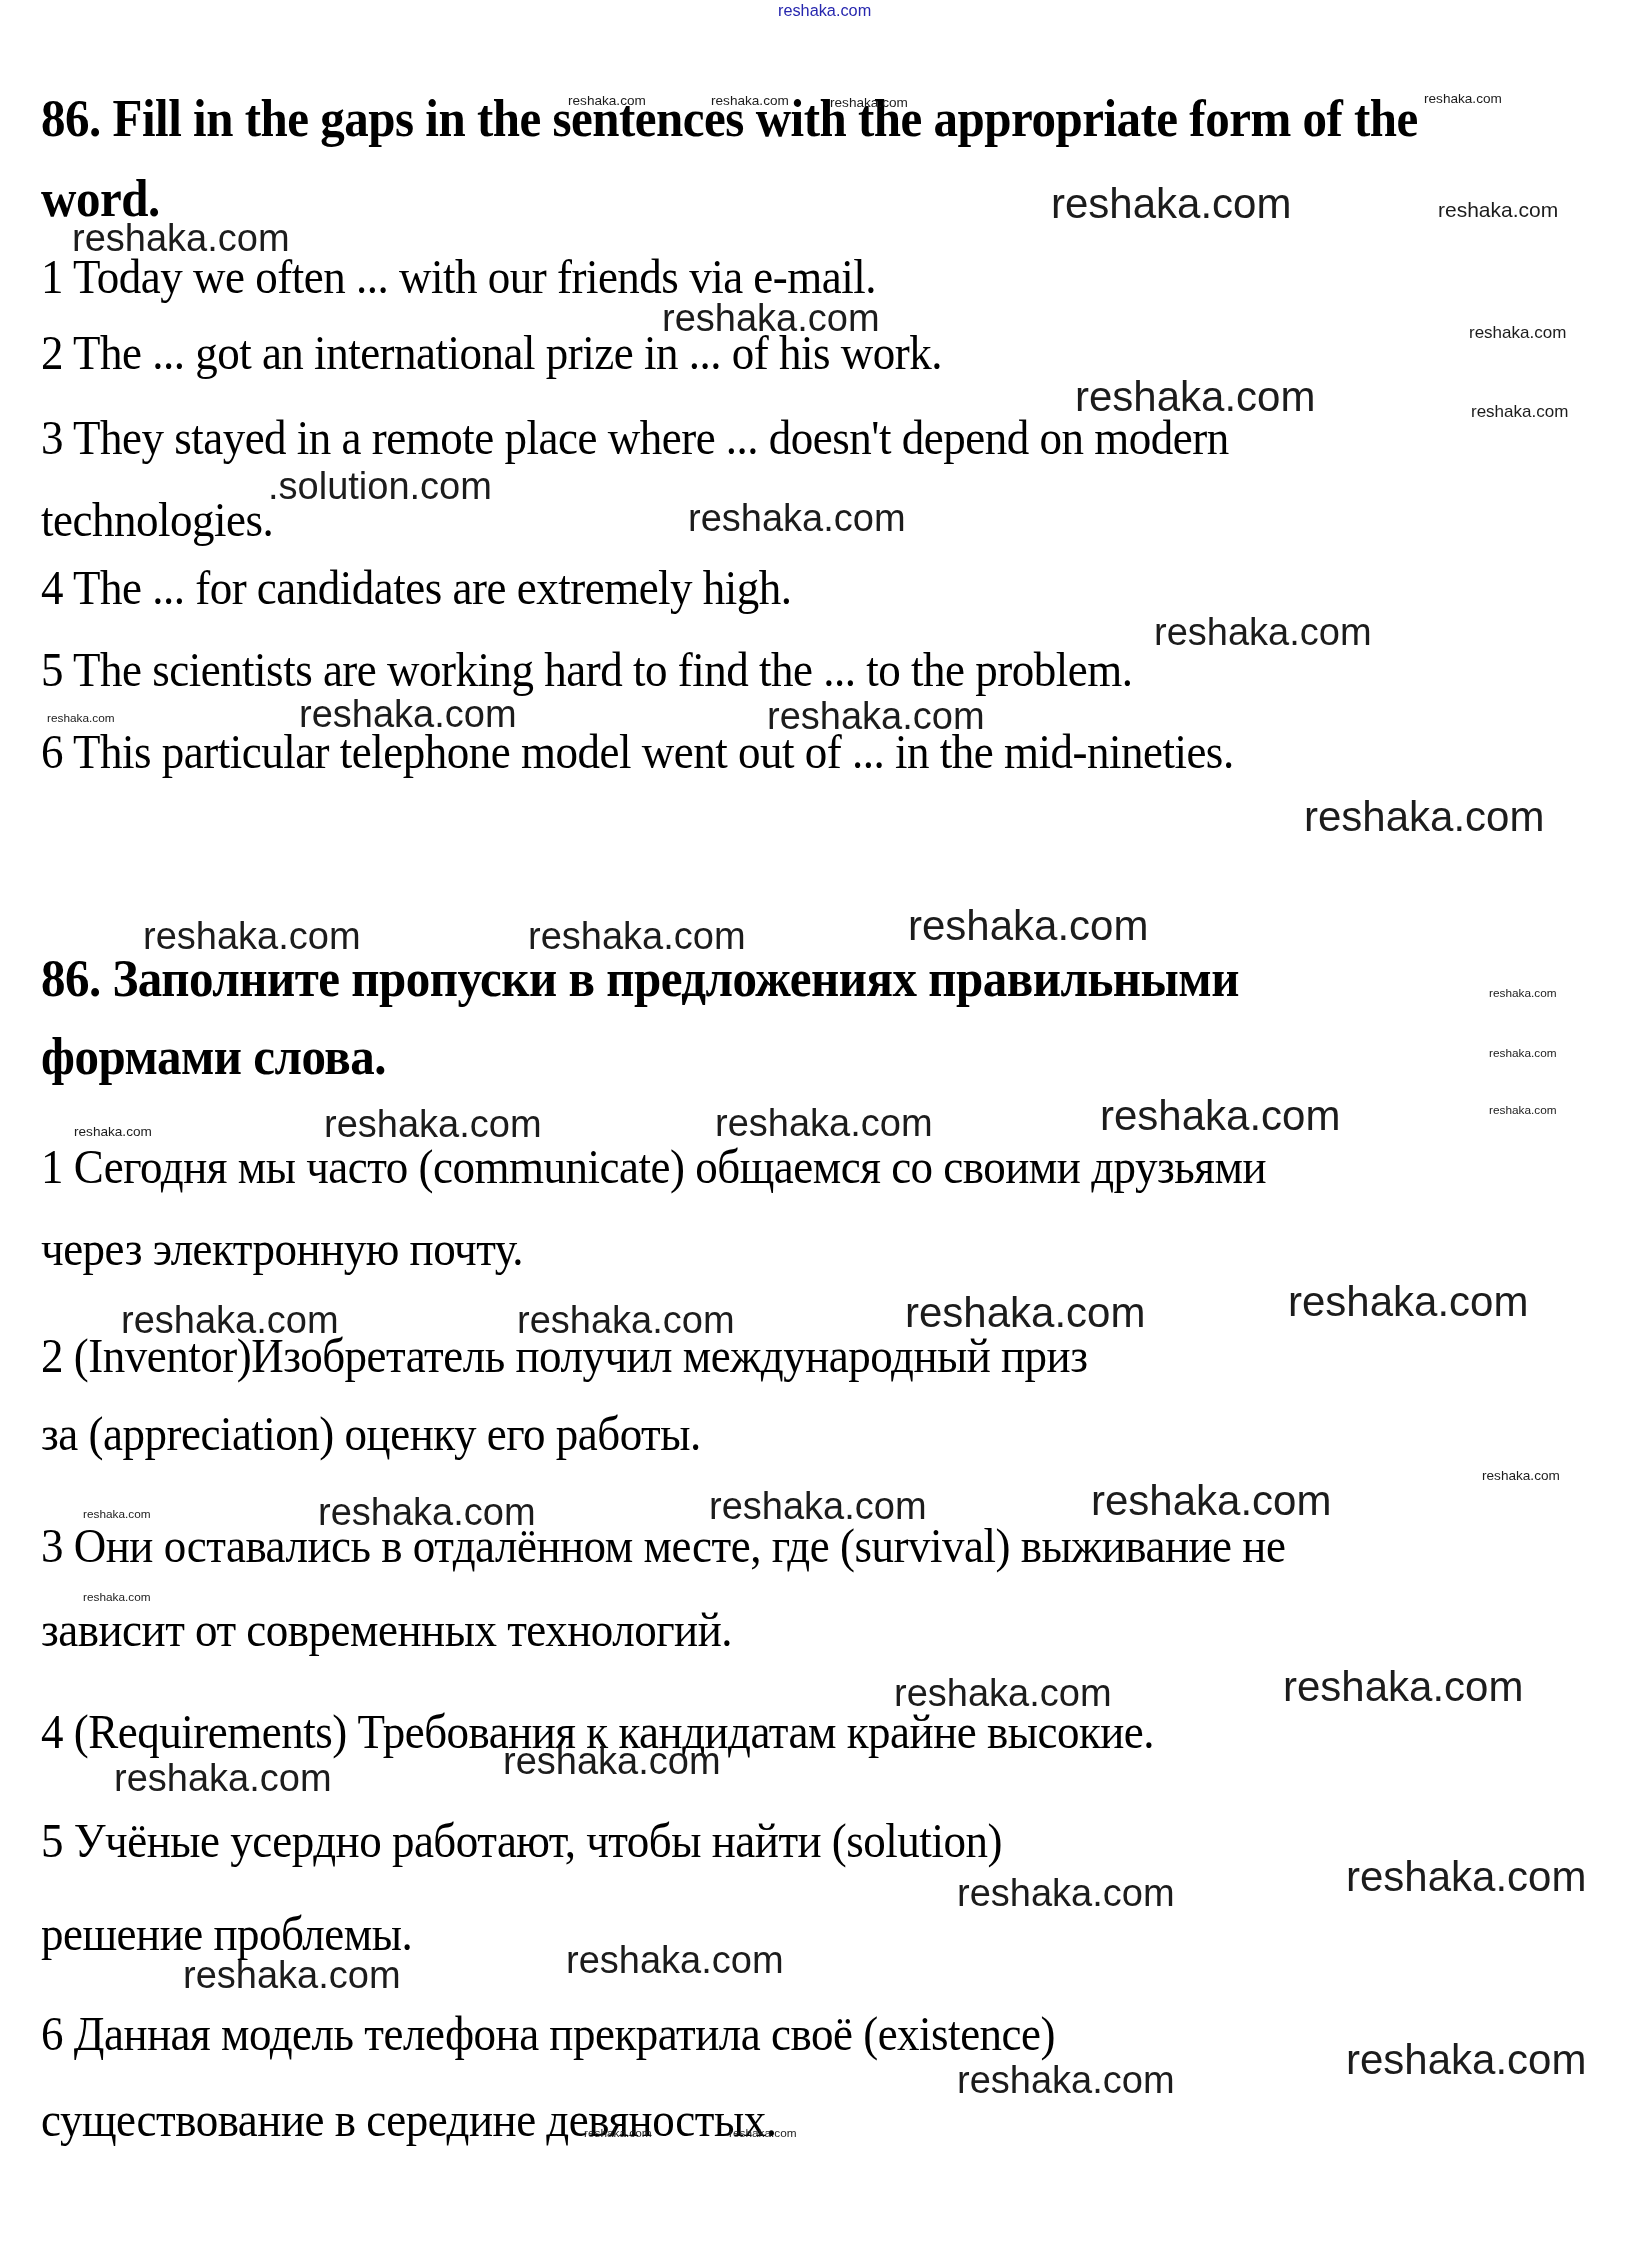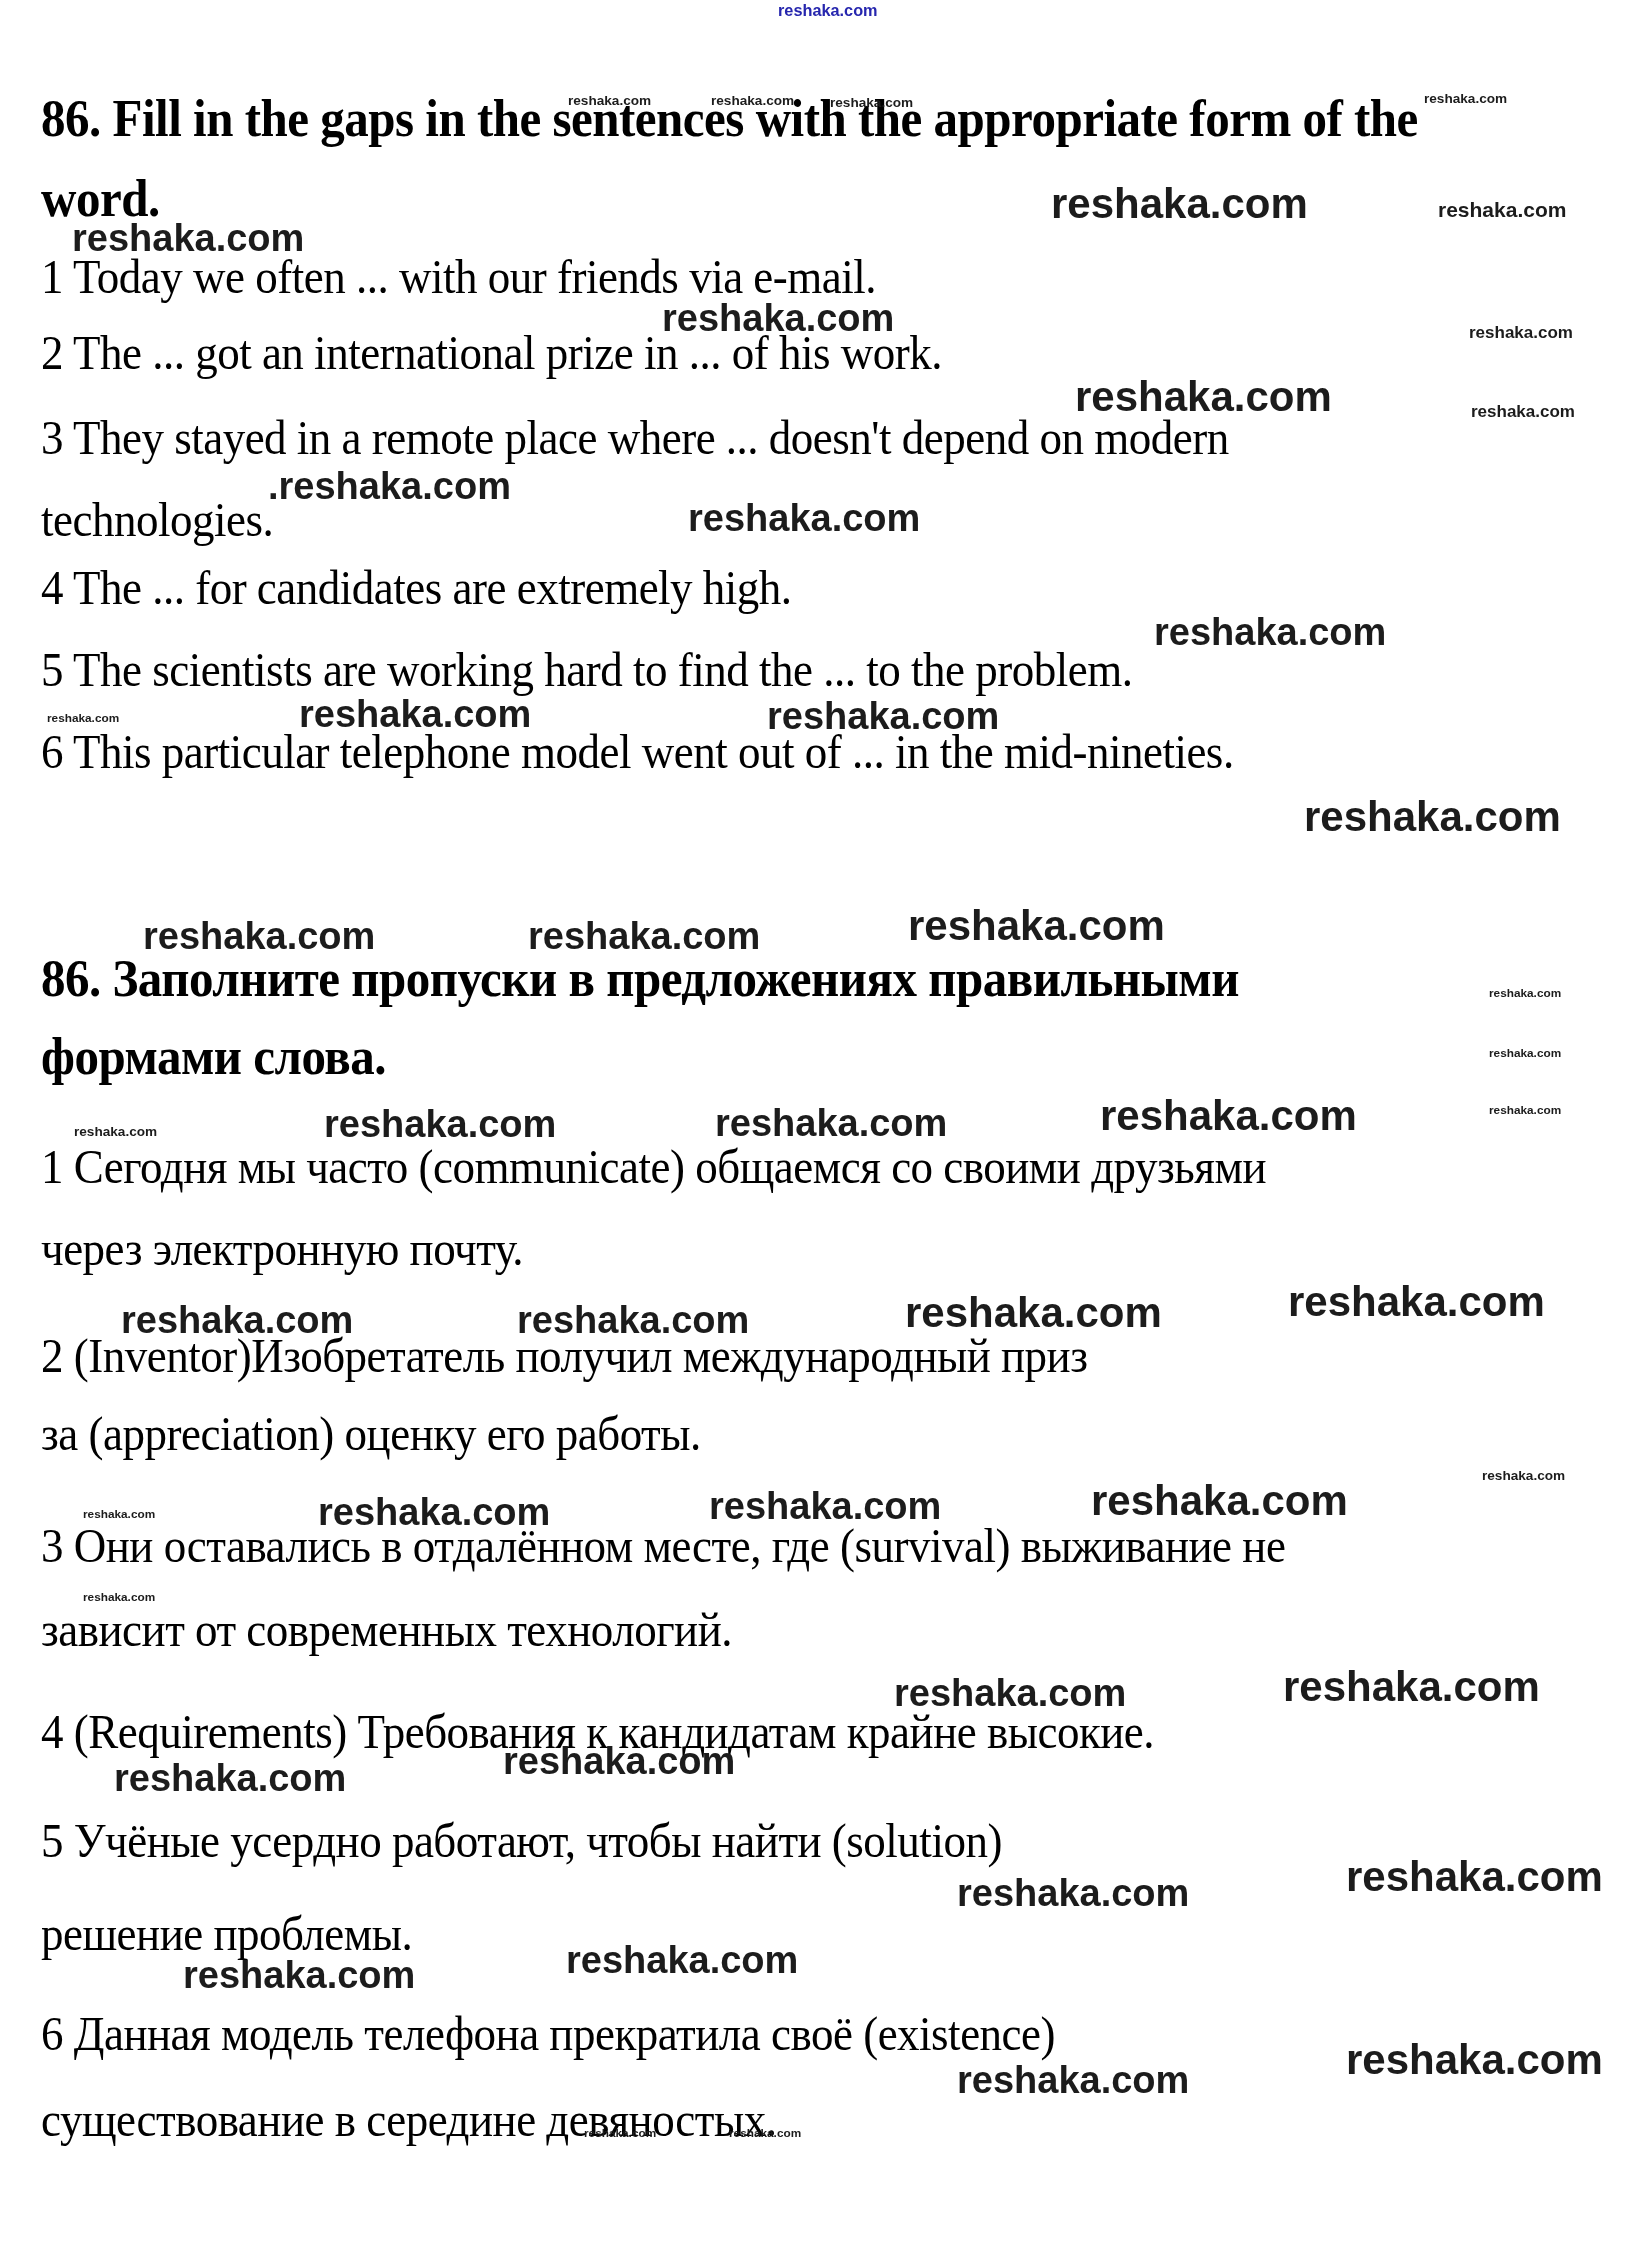--- a/index.html
+++ b/index.html
@@ -27,21 +27,21 @@
     transform-origin: left top;
   }
   .text-line.heading {
     font-size: 49px;
     font-weight: bold;
   }
   .watermark {
     position: absolute;
     white-space: nowrap;
     font-family: "Liberation Sans", "DejaVu Sans", sans-serif;
-    font-weight: bold;
+    font-weight: normal;
     line-height: 1;
     color: #1c1c1c;
   }
 </style>
 </head>
 <body>
 
 <div id="page">
 
   <div class="text-line heading" style="left: 41px; top: 90px;">86. Fill in the gaps in the sentences with the appropriate form of the</div>
@@ -72,21 +72,21 @@
     <div class="watermark" style="left: 711px; top: 94px; font-size: 13.6px;">reshaka.com</div>
     <div class="watermark" style="left: 830px; top: 96px; font-size: 13.6px;">reshaka.com</div>
     <div class="watermark" style="left: 1424px; top: 92px; font-size: 13.6px;">reshaka.com</div>
     <div class="watermark" style="left: 1051px; top: 183px; font-size: 42px;">reshaka.com</div>
     <div class="watermark" style="left: 1438px; top: 199px; font-size: 21px;">reshaka.com</div>
     <div class="watermark" style="left: 72px; top: 219px; font-size: 38px;">reshaka.com</div>
     <div class="watermark" style="left: 662px; top: 299px; font-size: 38px;">reshaka.com</div>
     <div class="watermark" style="left: 1469px; top: 324px; font-size: 17px;">reshaka.com</div>
     <div class="watermark" style="left: 1075px; top: 376px; font-size: 42px;">reshaka.com</div>
     <div class="watermark" style="left: 1471px; top: 403px; font-size: 17px;">reshaka.com</div>
-    <div class="watermark" style="left: 268px; top: 467px; font-size: 38px;">.reshaka.com</div>
+    <div class="watermark" style="left: 268px; top: 467px; font-size: 38px;">.solution.com</div>
     <div class="watermark" style="left: 688px; top: 499px; font-size: 38px;">reshaka.com</div>
     <div class="watermark" style="left: 1154px; top: 613px; font-size: 38px;">reshaka.com</div>
     <div class="watermark" style="left: 47px; top: 713px; font-size: 11.8px;">reshaka.com</div>
     <div class="watermark" style="left: 299px; top: 695px; font-size: 38px;">reshaka.com</div>
     <div class="watermark" style="left: 767px; top: 697px; font-size: 38px;">reshaka.com</div>
     <div class="watermark" style="left: 1304px; top: 796px; font-size: 42px;">reshaka.com</div>
     <div class="watermark" style="left: 143px; top: 917px; font-size: 38px;">reshaka.com</div>
     <div class="watermark" style="left: 528px; top: 917px; font-size: 38px;">reshaka.com</div>
     <div class="watermark" style="left: 908px; top: 905px; font-size: 42px;">reshaka.com</div>
     <div class="watermark" style="left: 1489px; top: 988px; font-size: 11.8px;">reshaka.com</div>

